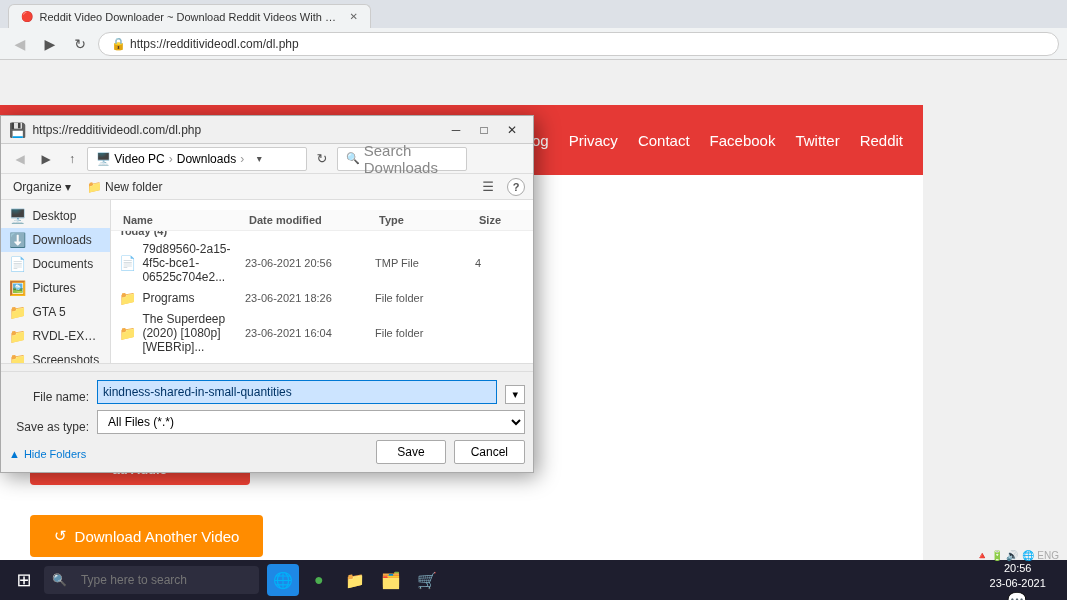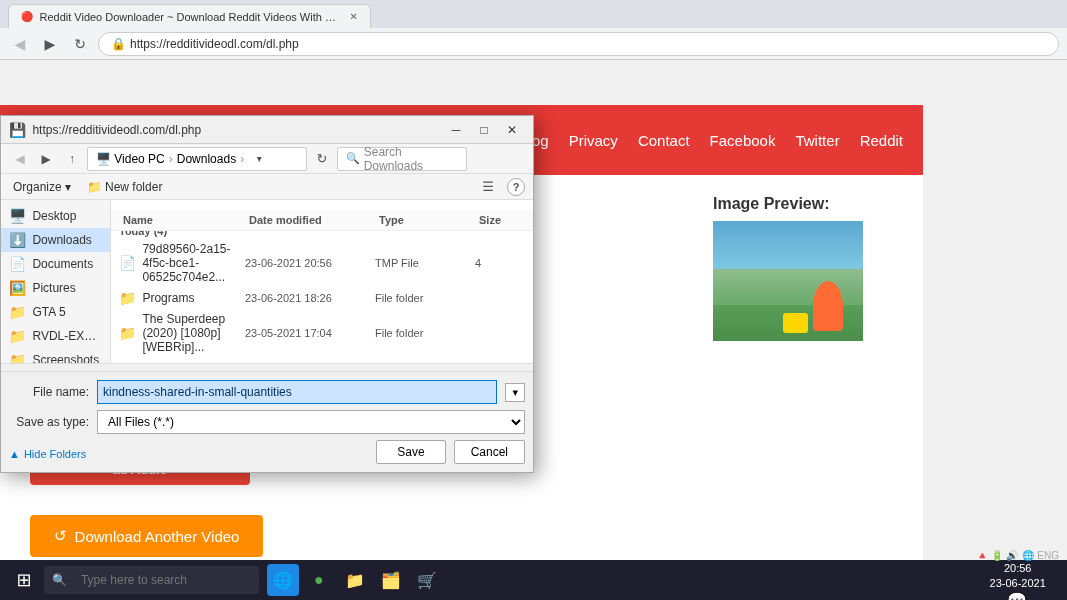--- a/index.html
+++ b/index.html
@@ -510,21 +510,21 @@
     .file-size { font-size: 11px; color: #555; }
 
     
     .dialog-footer {
       border-top: 1px solid #ddd;
       padding: 8px;
       background: #f0f0f0;
     }
     .dialog-footer-row {
       display: flex;
-      align-items: center;
+      align-items: flex-end;
       gap: 8px;
       margin-bottom: 6px;
     }
     .dialog-footer-label {
       font-size: 12px;
       color: #333;
       width: 80px;
       text-align: right;
     }
     .dialog-footer-input {
@@ -640,29 +640,20 @@
           </div>
           <div style="margin-top:20px;">
             <button class="another-video-btn">
               <span>↺</span>
               <span>Download Another Video</span>
             </button>
             <div class="feedback-text" style="margin-top:8px;">Drop Your Feedback</div>
           </div>
         </div>
 
-        <div class="image-preview">
-          <div class="image-preview-label">Image Preview:</div>
-          <div class="preview-img">
-            <div class="preview-img-inner">
-              <div class="preview-child"></div>
-              <div class="preview-toy"></div>
-            </div>
-          </div>
-        </div>
       </div>
 
 
     </div>
 
     <div class="file-dialog">
 
       <div class="dialog-title-bar">
         <span class="dialog-title-icon">💾</span>
         <span class="dialog-title-text">https://redditivideodl.com/dl.php</span>
@@ -680,21 +671,21 @@
         <div class="dialog-breadcrumb">
           <span>🖥️ Video PC</span>
           <span class="breadcrumb-sep">›</span>
           <span>Downloads</span>
           <span class="breadcrumb-sep">›</span>
           <span class="dialog-nav-btn" style="font-size:10px;">▾</span>
         </div>
         <button class="dialog-refresh">↻</button>
         <div class="dialog-search">
           <span style="font-size:11px;">🔍</span>
-          <span style="font-size:12px;">Search Downloads</span>
+          <span style="font-size:15px;">Search Downloads</span>
         </div>
       </div>
 
       <div class="dialog-actions">
         <button class="dialog-action-btn">
           <span>Organize ▾</span>
         </button>
         <button class="dialog-action-btn">
           <span>📁</span>
           <span>New folder</span>
@@ -765,21 +756,21 @@
             <span class="file-date">23-06-2021 18:26</span>
             <span class="file-type">File folder</span>
             <span class="file-size"></span>
           </div>
 
           <div class="file-row">
             <div class="file-name-cell">
               <span class="file-icon">📁</span>
               <span class="file-name">The Superdeep (2020) [1080p] [WEBRip]...</span>
             </div>
-            <span class="file-date">23-05-2021 17:04</span>
+            <span class="file-date">23-06-2021 16:04</span>
             <span class="file-type">File folder</span>
             <span class="file-size"></span>
           </div>
 
           <div class="file-row">
             <div class="file-name-cell">
               <span class="file-icon">📁</span>
               <span class="file-name">GTA 5</span>
             </div>
             <span class="file-date">23-06-2021 16:59</span>

